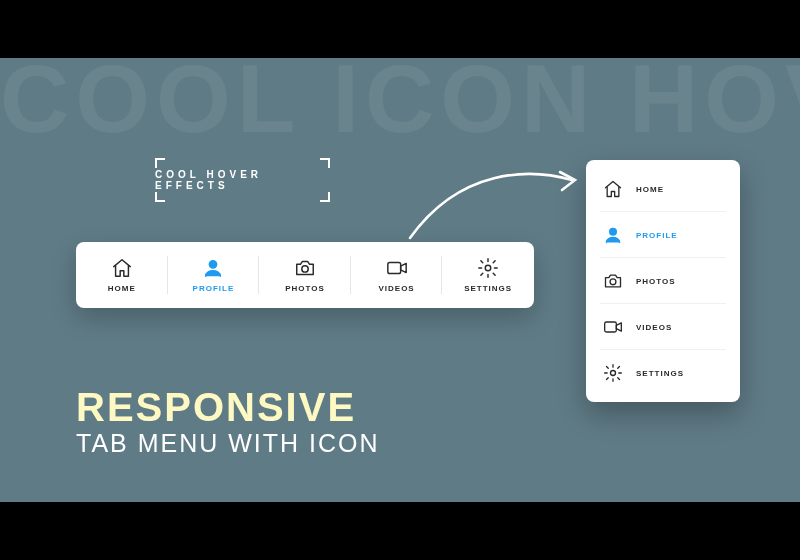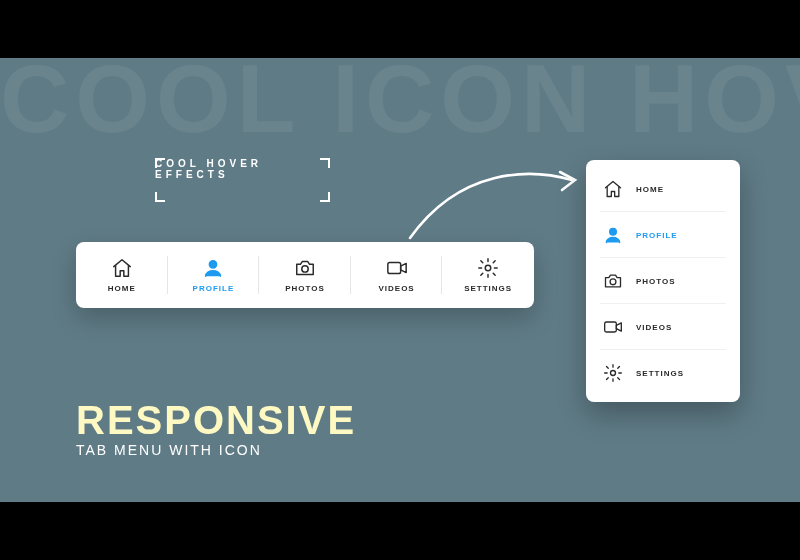--- a/index.html
+++ b/index.html
@@ -1,20 +1,20 @@
 <!DOCTYPE html>
 <html><head>
 <meta charset="utf-8">
 <style>
 *{margin:0;padding:0;box-sizing:border-box;}
 html,body{width:800px;height:560px;overflow:hidden;}
 body{background:#000;font-family:Arial,Helvetica,sans-serif;}
 .stage{position:absolute;left:0;top:58px;width:800px;height:444px;background:#5f7b86;overflow:hidden;}
 .bg-text{position:absolute;top:-14px;left:0;width:100%;text-align:center;font-size:96px;font-weight:900;letter-spacing:6px;color:rgba(255,255,255,0.07);white-space:nowrap;}
-.corner-box{position:absolute;left:155px;top:100px;width:175px;height:44px;display:flex;justify-content:center;}
+.corner-box{position:absolute;left:155px;top:100px;width:175px;height:44px;display:flex;align-items:center;justify-content:center;}
 .corner{position:absolute;width:10px;height:10px;border:2px solid #fff;}
 .corner.tl{top:0;left:0;border-right:none;border-bottom:none;}
 .corner.tr{top:0;right:0;border-left:none;border-bottom:none;}
 .corner.bl{bottom:0;left:0;border-right:none;border-top:none;}
 .corner.br{bottom:0;right:0;border-left:none;border-top:none;}
 .corner-text{color:#fff;font-size:10px;letter-spacing:4px;font-weight:600;}
 .hbar{position:absolute;left:76px;top:184px;width:458px;height:66px;background:#fff;border-radius:8px;box-shadow:0 10px 24px rgba(0,0,0,0.22);display:flex;}
 .hitem{flex:1;display:flex;flex-direction:column;align-items:center;justify-content:center;gap:5px;position:relative;}
 .hitem:not(:last-child)::after{content:"";position:absolute;right:0;top:14px;bottom:14px;width:1px;background:#e4e7ea;}
 .hlabel{font-size:8px;letter-spacing:1px;color:#2a2a2a;font-weight:600;}
@@ -26,21 +26,21 @@
 .vitem{display:flex;align-items:center;gap:12px;padding:12px 16px;position:relative;}
 .vitem:not(:last-child)::after{content:"";position:absolute;left:14px;right:14px;bottom:0;height:1px;background:#eef1f3;}
 .vlabel{font-size:8px;letter-spacing:1px;color:#2a2a2a;font-weight:600;}
 .vitem.active .vlabel{color:#1e9bf0;}
 .vitem .ic svg{width:20px;height:20px;}
 .vitem.active .ic svg{stroke:#1e9bf0;fill:#1e9bf0;}
 .arrow{position:absolute;left:400px;top:92px;width:190px;height:100px;pointer-events:none;}
 .arrow svg{width:100%;height:100%;stroke:#fff;stroke-width:2.6;fill:none;stroke-linecap:round;}
 .title{position:absolute;left:76px;bottom:44px;}
 .t1{color:#fef9c3;font-size:40px;font-weight:900;letter-spacing:2px;line-height:1;}
-.t2{color:#fff;font-size:14px;font-weight:400;letter-spacing:2px;margin-top:2px;}
+.t2{color:#fff;font-size:25px;font-weight:400;letter-spacing:2px;margin-top:2px;}
 </style>
 </head>
 <body>
 
 <div class="stage">
   <div class="bg-text">COOL ICON HOVER</div>
 
   <div class="corner-box">
     <span class="corner tl"></span>
     <span class="corner tr"></span>

